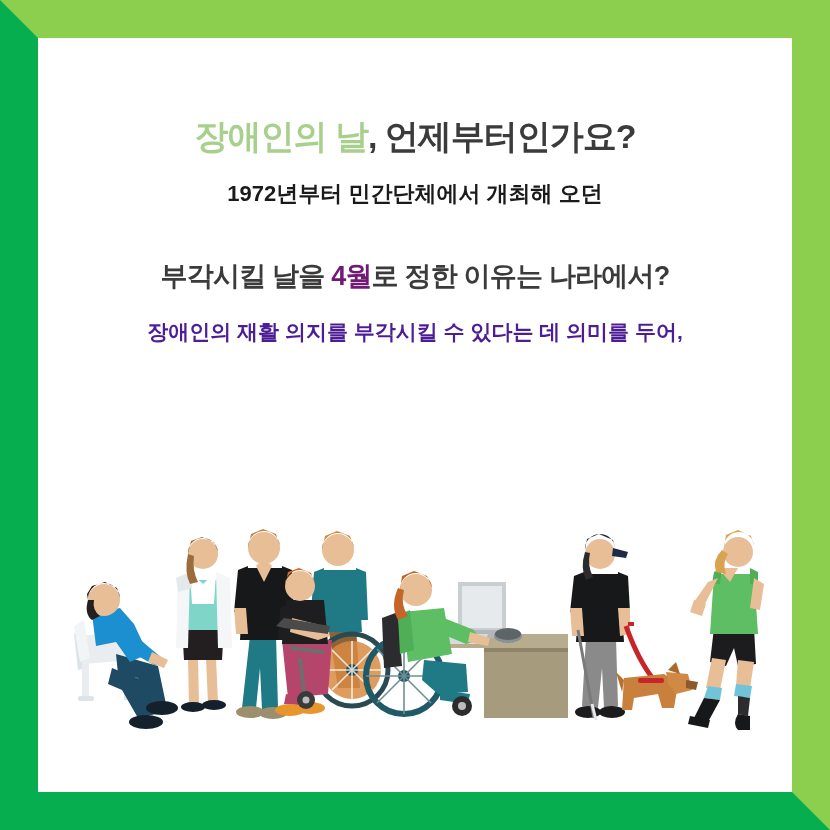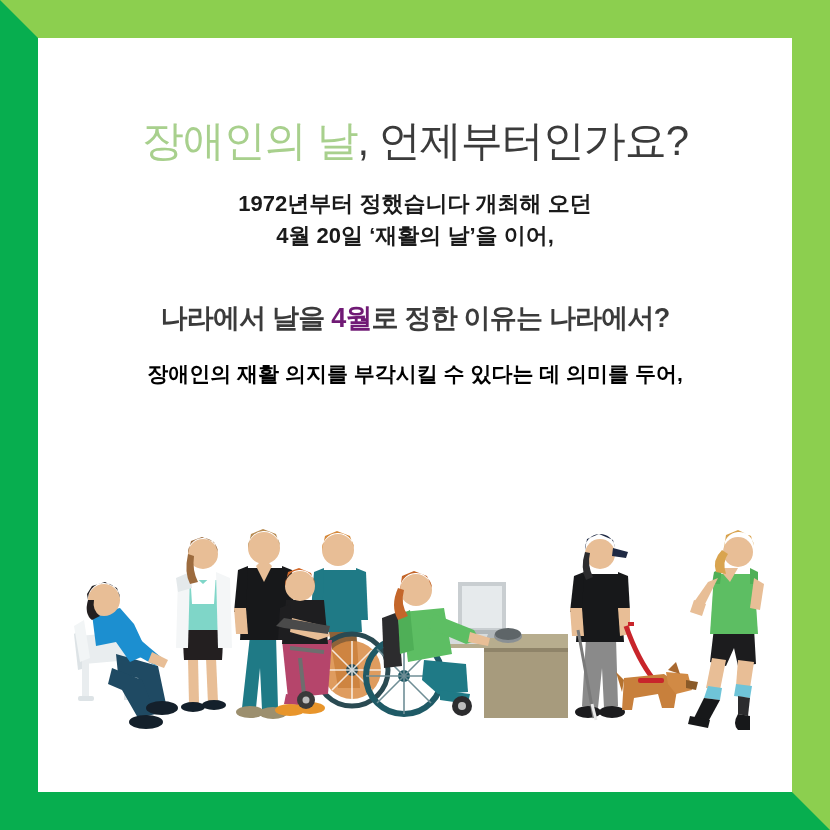--- a/index.html
+++ b/index.html
@@ -41,22 +41,22 @@
     position: absolute;
     left: 38px;
     top: 38px;
     right: 38px;
     bottom: 38px;
     text-align: center;
   }
   .title {
     margin: 0;
     padding-top: 78px;
-    font-size: 42px;
-    font-weight: 400;
+    font-size: 34px;
+    font-weight: 700;
     letter-spacing: -1px;
     color: #3B3B3B;
     line-height: 1.18;
   }
   .title .hl { color: #A8D08D; }
   .para-1 {
     margin: 0;
     padding-top: 22px;
     font-size: 22px;
     font-weight: 600;
@@ -71,21 +71,21 @@
     letter-spacing: -0.8px;
     color: #3B3B3B;
     line-height: 1.3;
   }
   .subhead .hl2 { color: #701a75; }
   .para-2 {
     margin: 0;
     padding-top: 22px;
     font-size: 21px;
     font-weight: 600;
-    color: #000000;
+    color: #4c1d95;
     line-height: 1.5;
   }
   .para-1 .line, .para-2 .line { display: block; }
   
   .illustration {
     position: absolute;
     left: 0;
     right: 0;
     top: 470px;
     height: 230px;
@@ -100,25 +100,24 @@
 
   <div class="frame-light"></div>
   <div class="frame-dark"></div>
   <div class="panel"></div>
 
   <div class="content">
 
     <h1 class="title"><span class="hl">장애인의 날</span><span>, 언제부터인가요?</span></h1>
 
     <p class="para-1">
-      <span class="line">1972년부터 정했습니다 개최해 오던</span>
-      <span class="line">4월 20일 ‘재활의 날’을 이어,</span>
+      <span class="line">1972년부터 민간단체에서 개최해 오던</span>
     </p>
 
-    <h2 class="subhead"><span>나라에서 날을 </span><span class="hl2">4월</span><span>로 정한 이유는 나라에서?</span></h2>
+    <h2 class="subhead"><span>부각시킬 날을 </span><span class="hl2">4월</span><span>로 정한 이유는 나라에서?</span></h2>
 
     <p class="para-2">
       <span class="line">장애인의 재활 의지를 부각시킬 수 있다는 데 의미를 두어,</span>
     </p>
 
     <div class="illustration">
       <svg viewBox="0 0 754 230" preserveAspectRatio="xMidYMax meet" role="img">
         <title>장애인 일상 생활 일러스트</title>
 
         <g>

